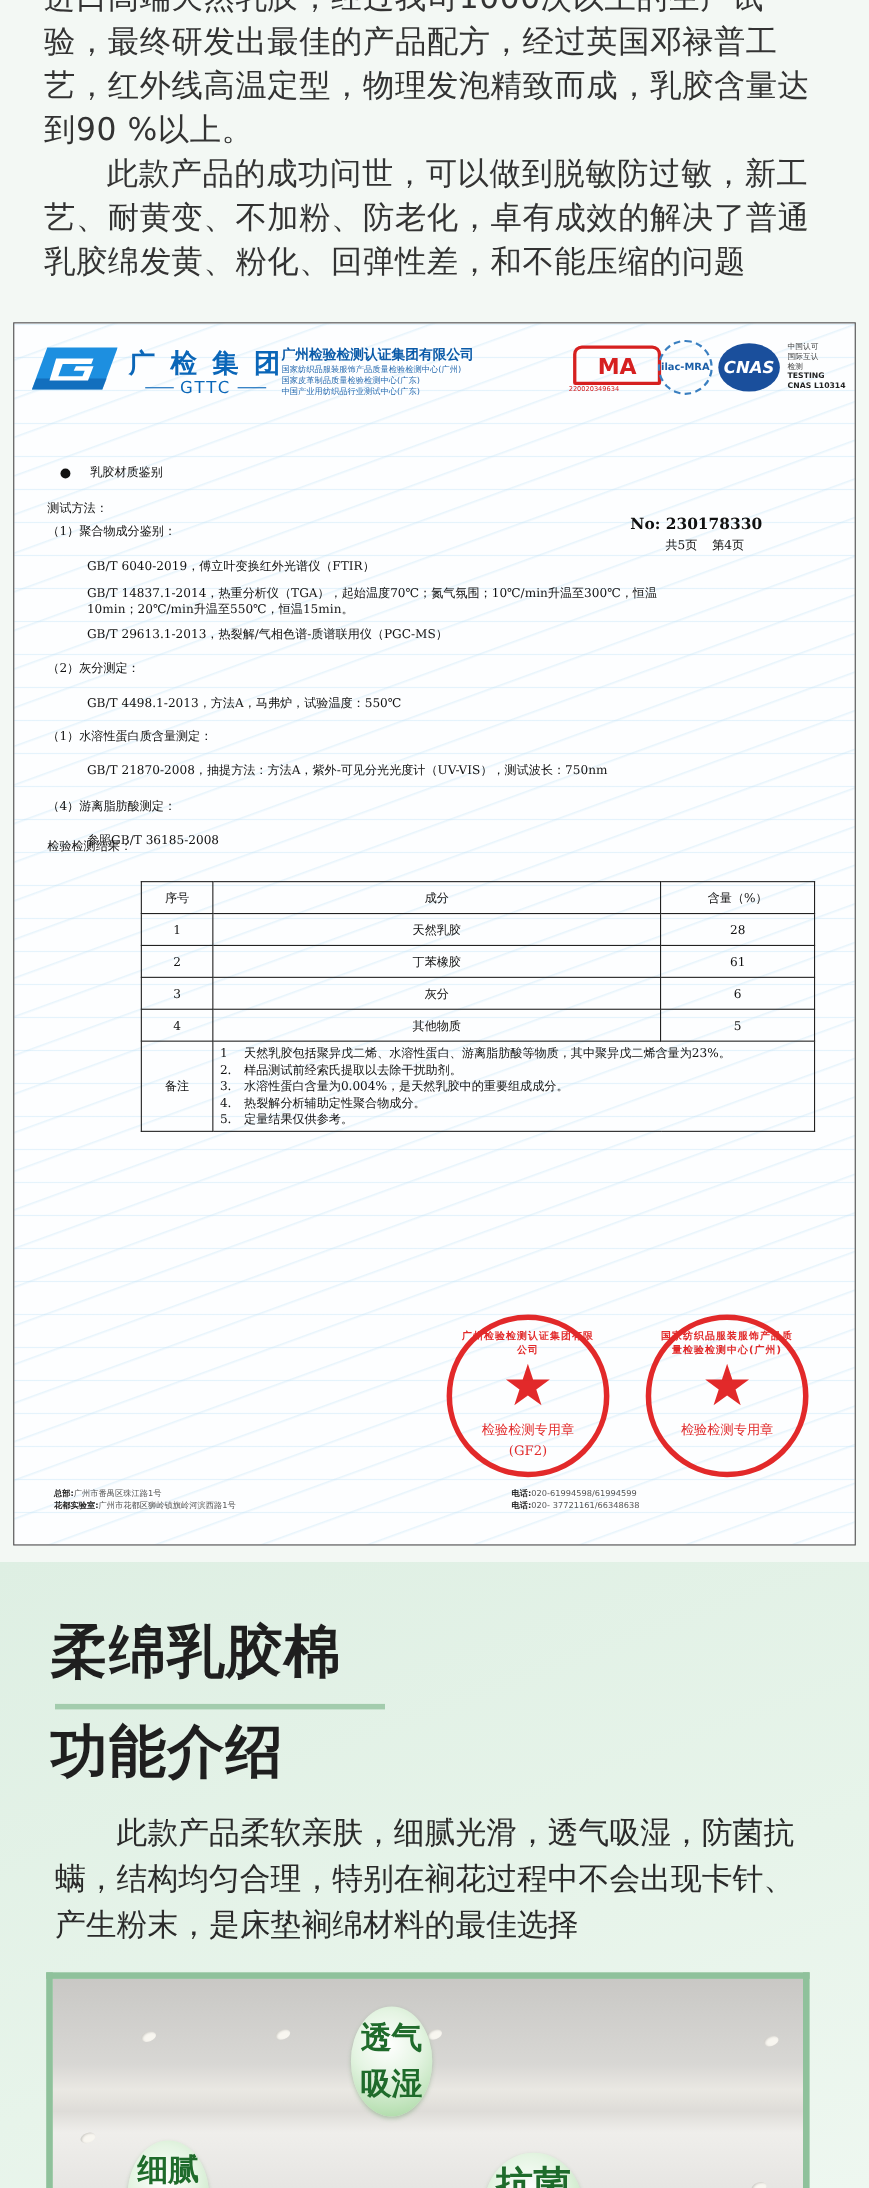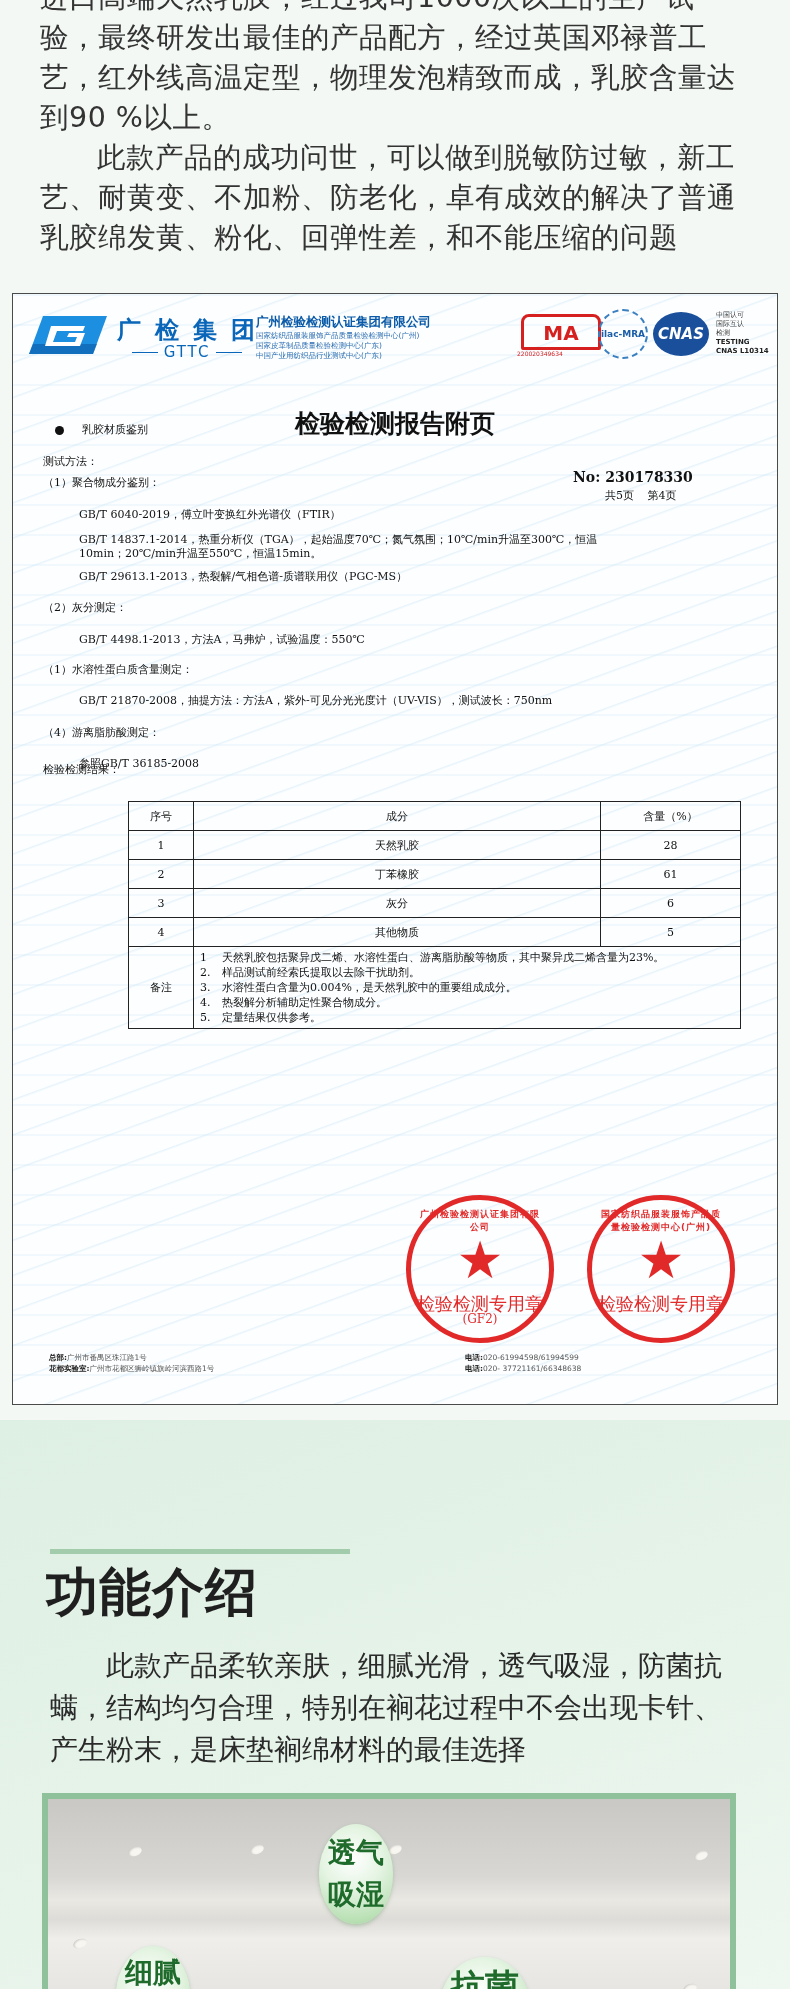--- a/index.html
+++ b/index.html
@@ -38,21 +38,21 @@
   .bullet { display:inline-block; width:9px; height:9px; border-radius:50%; background:#111; margin-right:18px; vertical-align:middle; }
 
   table.res { position:absolute; left:115px; top:720px; width:613px; border-collapse:collapse; font-family:"DejaVu Serif", serif; font-size:11px; color:#111; }
   table.res td { border:1.5px solid #222; text-align:center; height:28px; padding:0; }
   table.res td.notes { text-align:left; padding:3px 6px; font-size:11px; line-height:15px; }
   .note-row { display:flex; }
   .note-num { width:22px; flex:none; }
 
   .stamp { position:absolute; width:148px; height:148px; border:5px solid #e01818; border-radius:50%; box-sizing:border-box; color:#e01818; text-align:center; opacity:0.92; }
   .stamp .star { position:absolute; left:0; right:0; top:34px; font-size:52px; line-height:52px; }
-  .stamp .st1 { position:absolute; left:0; right:0; top:92px; font-family:"DejaVu Serif", serif; font-size:18px; }
+  .stamp .st1 { position:absolute; left:0; right:0; top:92px; font-family:"DejaVu Serif", serif; font-size:12px; }
   .stamp .st2 { position:absolute; left:0; right:0; top:112px; font-family:"DejaVu Serif", serif; font-size:12px; }
   .stamp .arc { position:absolute; left:8px; right:8px; top:8px; font-size:9px; font-weight:bold; letter-spacing:1px; }
 
   .footer { position:absolute; font-size:7.5px; color:#555; line-height:11px; }
   .footer b { color:#222; }
 
   .feature { position:absolute; left:0; top:1420px; width:790px; height:569px; background:linear-gradient(160deg,#deefe3 0%, #e7f4ea 60%, #eef7f0 100%); }
   .ftitle1 { position:absolute; left:46px; top:47px; font-size:52px; font-weight:bold; color:#1f1f1f; letter-spacing:1px; }
   .fline { position:absolute; left:50px; top:129px; width:300px; height:5px; background:#a3ccad; }
   .ftitle2 { position:absolute; left:46px; top:138px; font-size:52px; font-weight:bold; color:#1f1f1f; letter-spacing:1px; }
@@ -93,21 +93,20 @@
     <div class="cnas">CNAS</div>
     <div class="cnas-text">
       <div>中国认可</div>
       <div>国际互认</div>
       <div>检测</div>
       <b><div>TESTING</div></b>
       <b><div>CNAS L10314</div></b>
     </div>
   </div>
 
-  <div class="rtitle">检验检测报告附页</div>
   <div class="rno">No: 230178330</div>
   <div class="rpage">共5页 第4页</div>
 
   <div class="rtxt" style="left:42px; top:130px; top:128px;">
     <span class="bullet"></span><span>乳胶材质鉴别</span>
   </div>
   <div class="rtxt" style="left:30px; top:160px;">测试方法：</div>
 
   <div class="rtxt" style="left:30px; top:181px;">（1）聚合物成分鉴别：</div>
   <div class="rtxt" style="left:66px; top:213px;">GB/T 6040-2019，傅立叶变换红外光谱仪（FTIR）</div>
@@ -202,20 +201,21 @@
     <div><b>总部:</b><span>广州市番禺区珠江路1号</span></div>
     <div><b>花都实验室:</b><span>广州市花都区狮岭镇旗岭河滨西路1号</span></div>
   </div>
   <div class="footer" style="left:452px; top:1058px;">
     <div><b>电话:</b><span>020-61994598/61994599</span></div>
     <div><b>电话:</b><span>020- 37721161/66348638</span></div>
   </div>
 </section>
 
 <section class="feature">
+  <div class="ftitle1">柔绵乳胶棉</div>
   <div class="fline"></div>
   <div class="ftitle2">功能介绍</div>
   <p class="fdesc"><span class="indent"></span><span>此款产品柔软亲肤，细腻光滑，透气吸湿，防菌抗螨，结构均匀合理，特别在裥花过程中不会出现卡针、产生粉末，是床垫裥绵材料的最佳选择</span></p>
 
   <div class="photo">
     <span class="hole" style="left:80px; top:48px;"></span>
     <span class="hole" style="left:202px; top:46px;"></span>
     <span class="hole" style="left:340px; top:46px;"></span>
     <span class="hole" style="left:646px; top:52px;"></span>
     <span class="hole" style="left:25px; top:140px;"></span>

